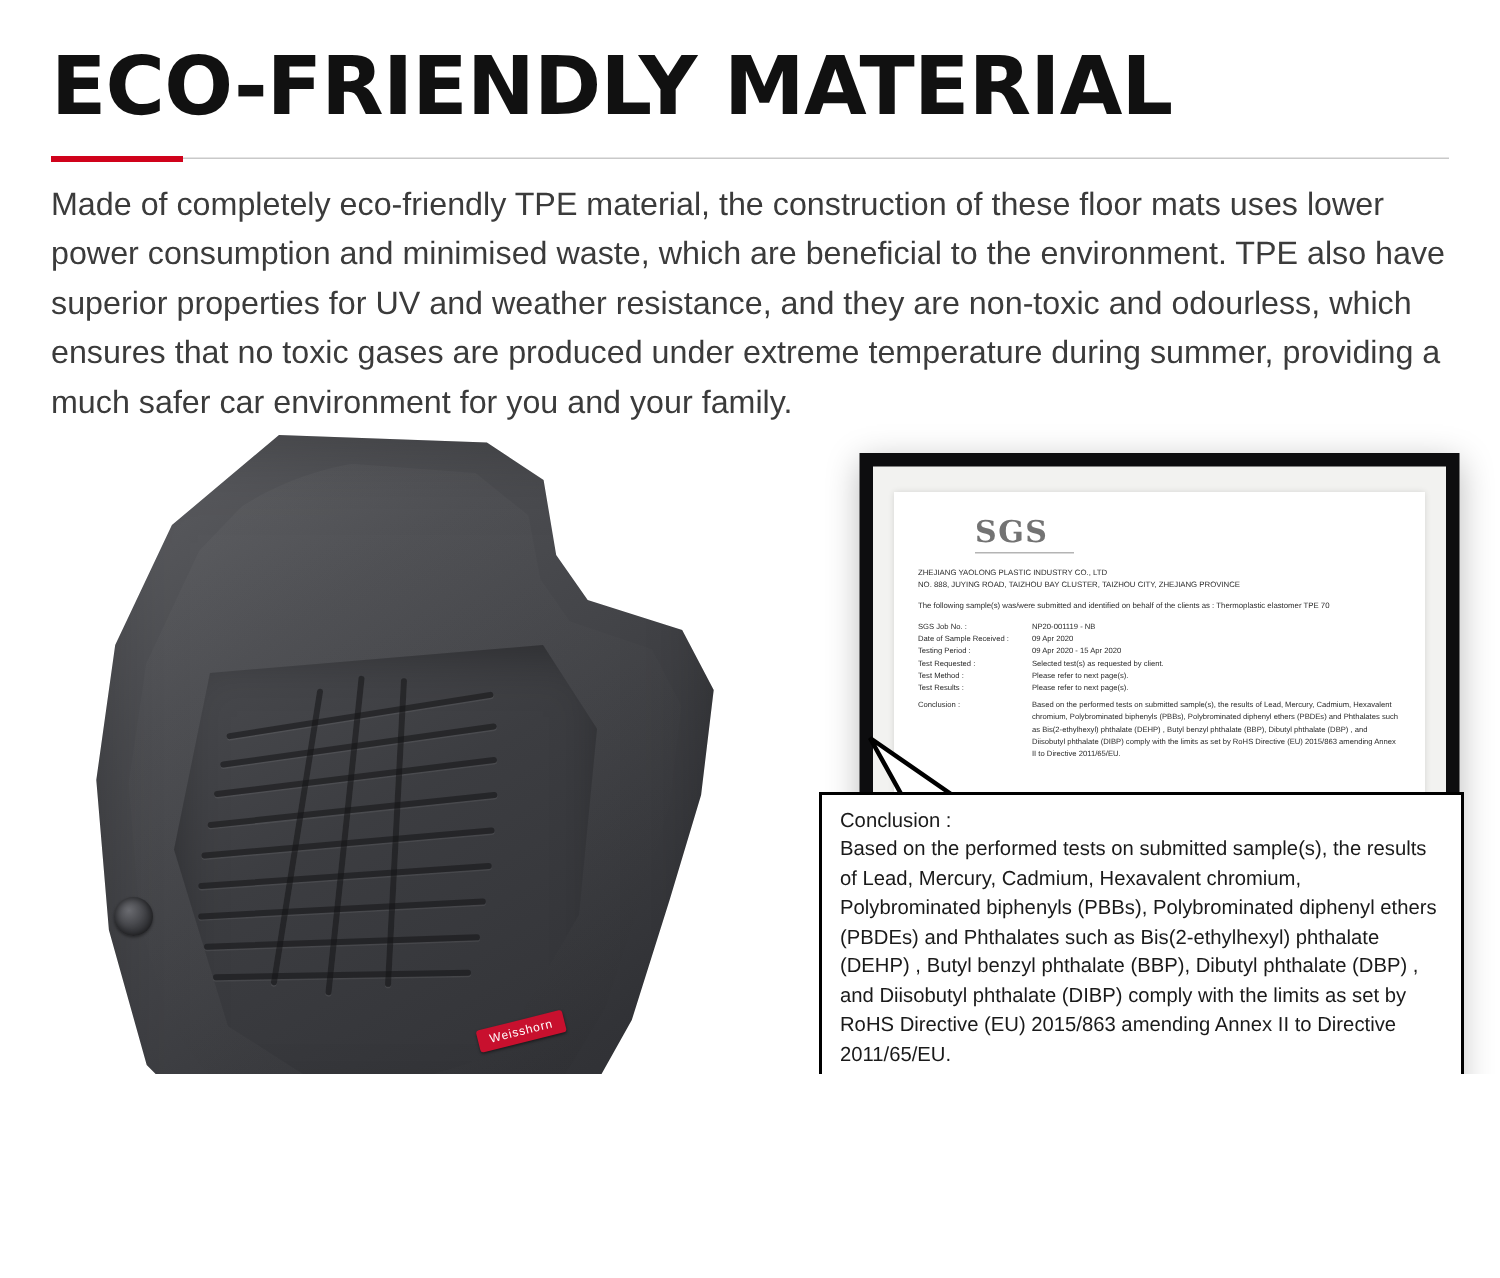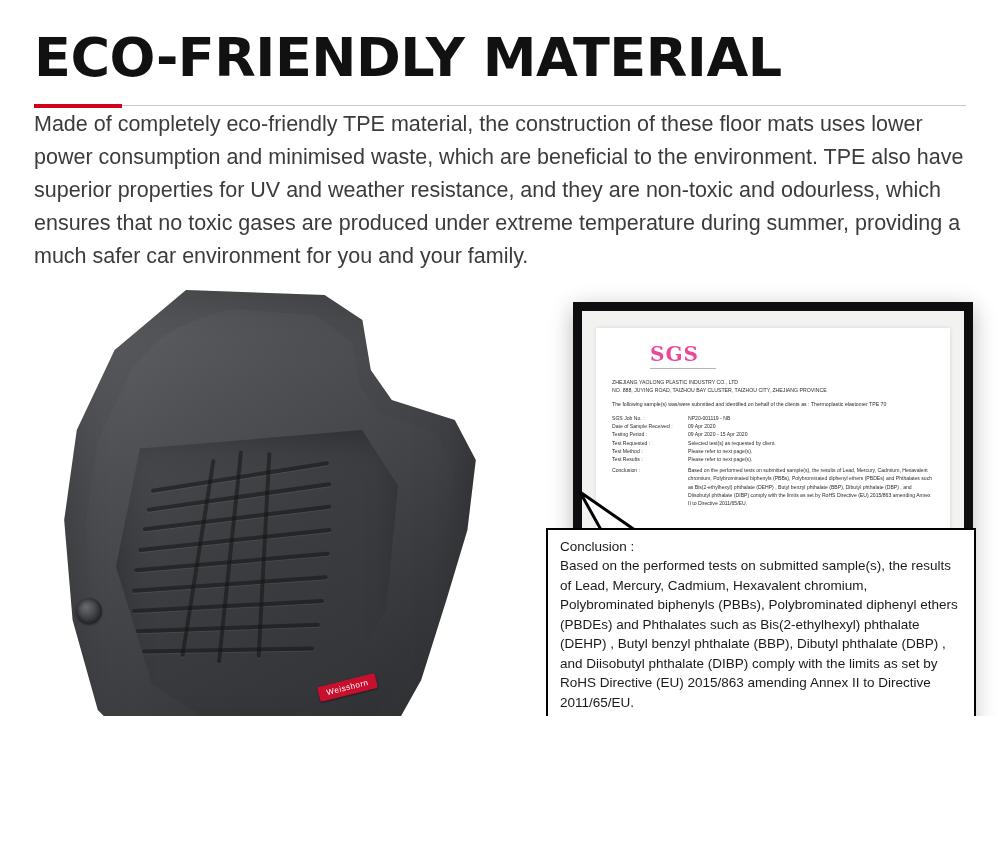--- a/index.html
+++ b/index.html
@@ -52,21 +52,21 @@
     left: 0; top: 0px;
     width: 88px;
     height: 4px;
     background: #d0021b;
   }
 
   
   .body-copy {
     position: absolute;
     left: 34px;
-    top: 108px;
+    top: 120px;
     width: 938px;
     font-size: 21.5px;
     line-height: 33px;
     color: #3b3b3b;
     font-family: "Liberation Sans", sans-serif;
   }
 
   
   .mat-stage {
     position: absolute;
@@ -193,21 +193,21 @@
     background: #ffffff;
     box-shadow: 0 0 4px rgba(0,0,0,0.12);
     padding: 14px 16px 10px 16px;
     overflow: hidden;
   }
 
   .sgs-logo {
     font-family: "DejaVu Serif", serif;
     font-size: 20px;
     font-weight: bold;
-    color: #ec4899;
+    color: #737373;
     letter-spacing: 1px;
     text-align: left;
     padding-left: 38px;
     margin-bottom: 2px;
   }
   .sgs-underline {
     width: 66px;
     height: 1px;
     background: #b4b4b4;
     margin-left: 38px;

